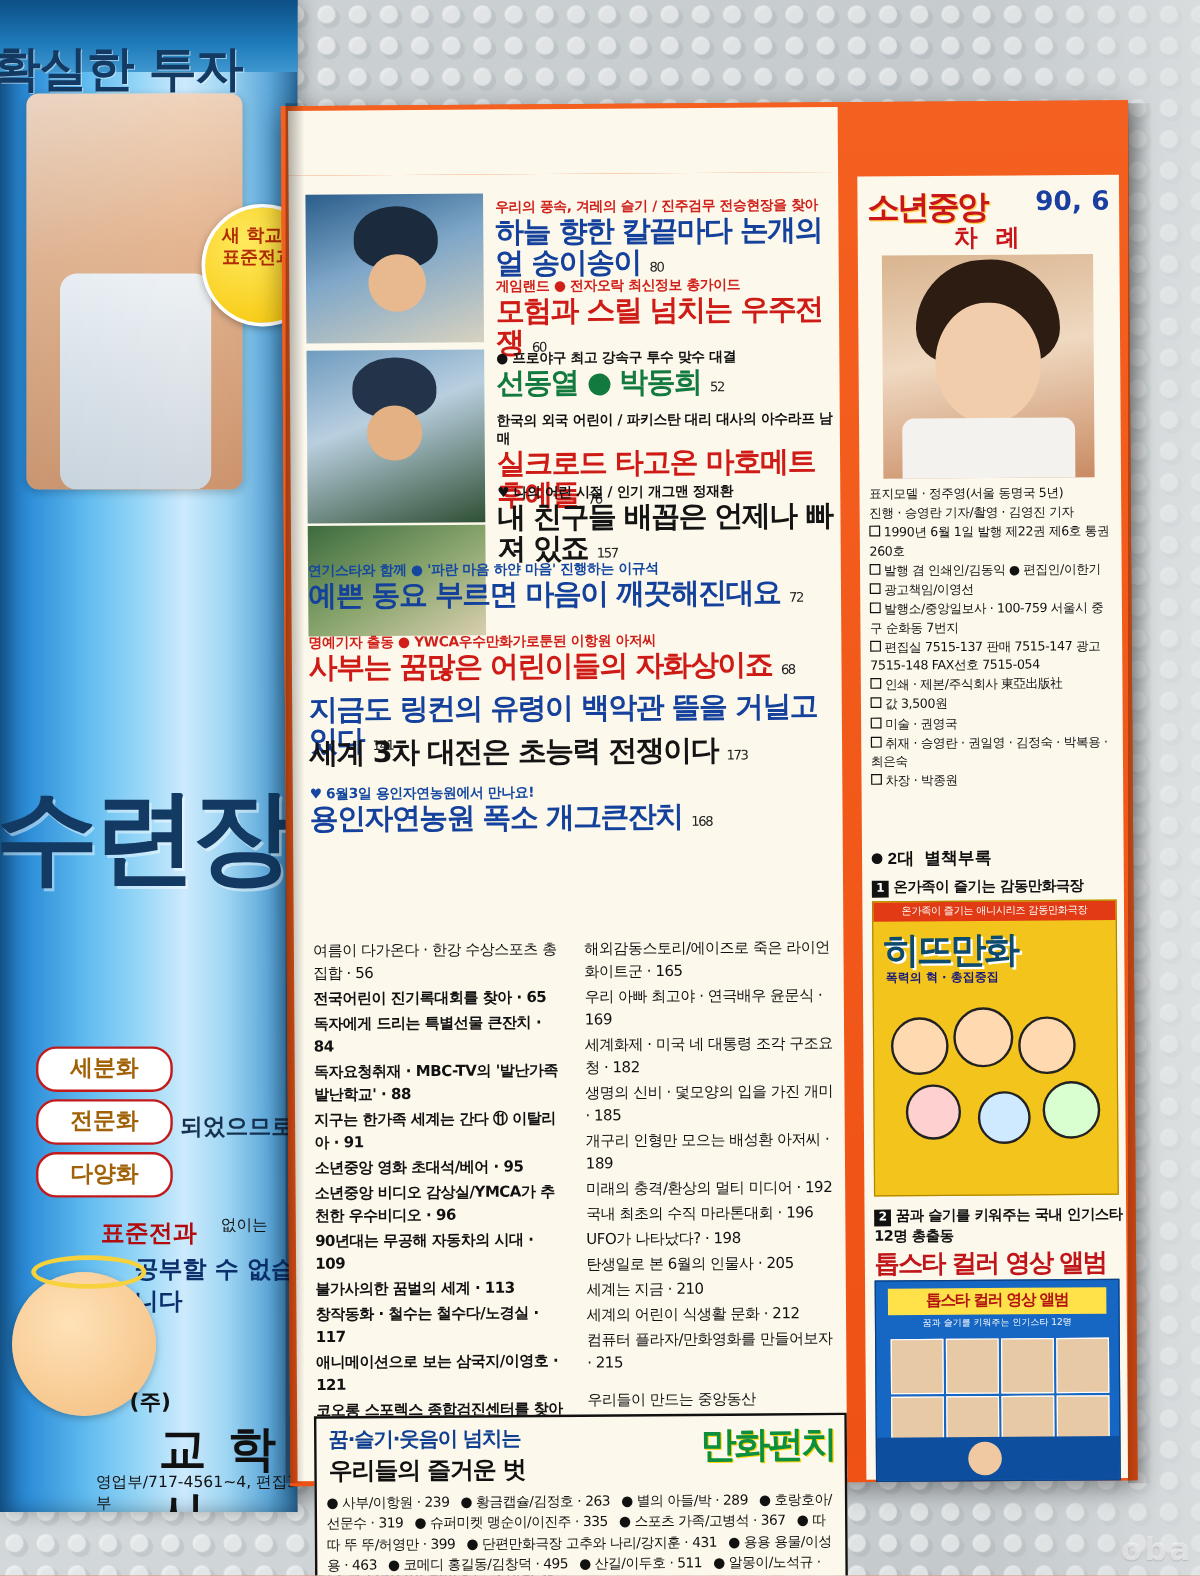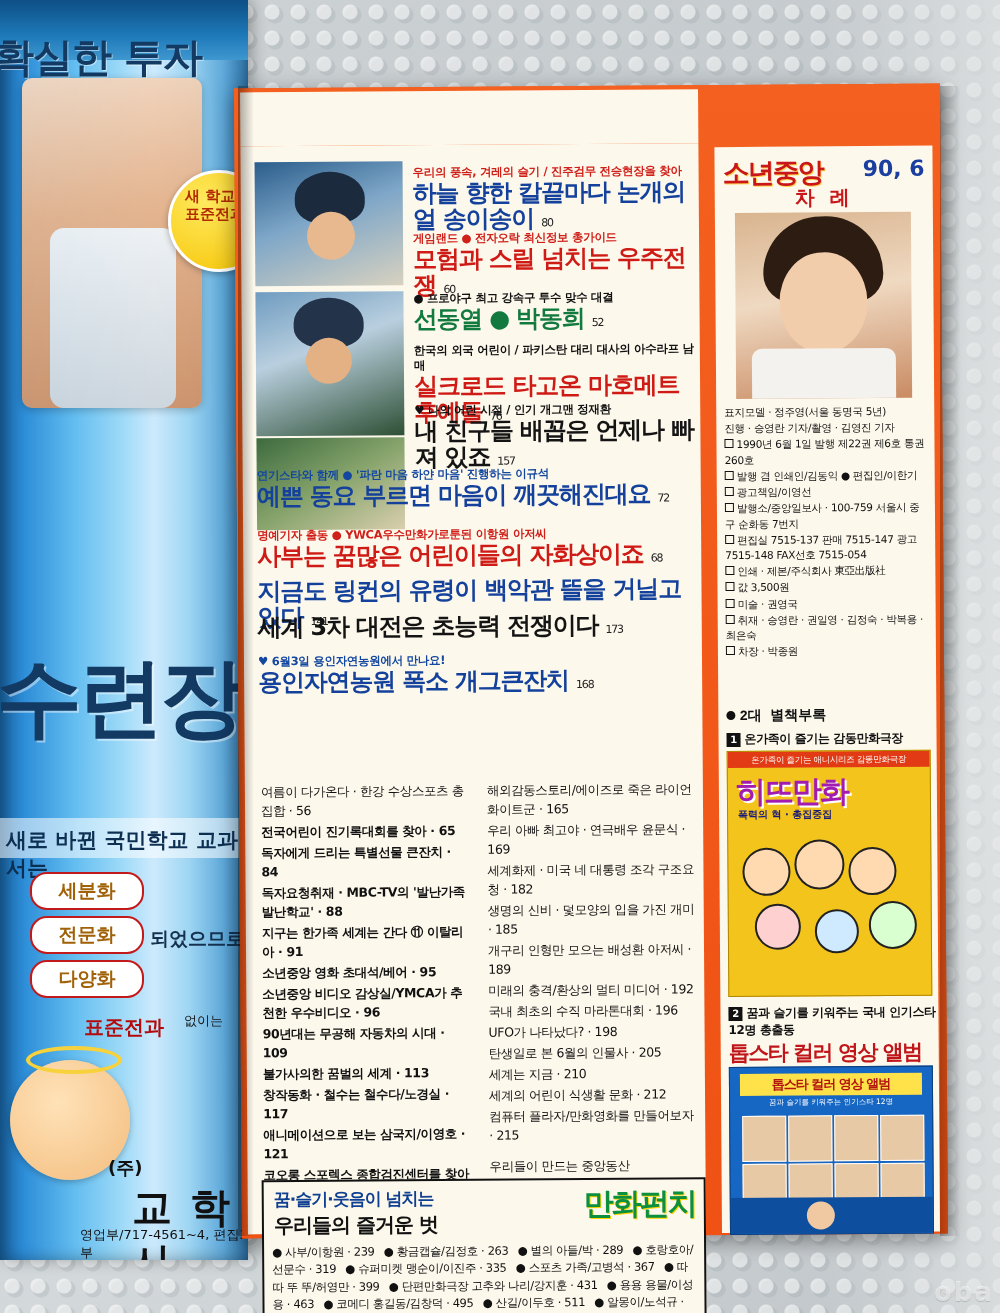--- a/index.html
+++ b/index.html
@@ -121,21 +121,21 @@
   .sq{display:inline-block;width:7px;height:7px;border:1px solid #111;margin-right:3px;}
 
   .suppl-h{position:absolute;left:8px;top:560px;font-size:14px;font-weight:bold;color:#111;font-family:Liberation Mono, monospace;}
   .dot{display:inline-block;width:9px;height:9px;border-radius:50%;background:#111;margin-right:4px;}
   .num{display:inline-block;width:14px;height:14px;background:#111;color:#fff;font-size:10px;text-align:center;
     line-height:14px;font-weight:bold;margin-right:4px;}
   .suppl1{position:absolute;left:8px;top:584px;font-size:12px;font-weight:bold;color:#111;letter-spacing:-.4px;}
   .ad1{position:absolute;left:8px;top:604px;width:202px;height:244px;background:#f3c41c;border:1px solid #b08600;overflow:hidden;}
   .ad1-strip{position:absolute;left:0;top:0;width:100%;height:16px;background:#e23a14;color:#fff;font-size:8.5px;
     text-align:center;line-height:16px;letter-spacing:-.3px;}
-  .ad1-logo{position:absolute;left:8px;top:20px;font-size:30px;font-weight:bold;color:#a21caf;letter-spacing:-2px;
+  .ad1-logo{position:absolute;left:8px;top:20px;font-size:30px;font-weight:bold;color:#0c4a6e;letter-spacing:-2px;
     text-shadow:2px 2px 0 #fff;}
   .ad1-sub{position:absolute;left:10px;top:56px;font-size:10px;color:#1a1a7a;font-weight:bold;}
   .toon{position:absolute;border-radius:50%;background:#ffd9b0;border:2px solid #222;}
   .ad2-title{position:absolute;left:8px;top:858px;font-size:12px;font-weight:bold;color:#111;letter-spacing:-.4px;}
   .ad2-big{position:absolute;left:8px;top:892px;font-size:21px;font-weight:bold;color:#c0161a;letter-spacing:-1.5px;}
   .ad2{position:absolute;left:8px;top:920px;width:202px;height:166px;background:#1666c4;border:1px solid #0c3f7d;overflow:hidden;}
   .ad2 .bar{position:absolute;left:10px;top:6px;width:182px;height:22px;background:#ffe14a;color:#b3140f;
     font-size:13px;font-weight:bold;text-align:center;line-height:22px;letter-spacing:-1px;}
   .ad2 .cap2{position:absolute;left:10px;top:30px;width:182px;font-size:7.5px;color:#fff;text-align:center;}
   .thumb{position:absolute;width:42px;height:44px;background:#e7c9a6;border:1px solid #fff;}
@@ -155,29 +155,27 @@
 <div class="watermark">oba</div>
 
 <div class="roll">
   <div class="roll-top"></div>
   <div class="roll-txt1">확실한 투자</div>
   <div class="roll-kid photo"></div>
   <div class="roll-badge">
     <span>새 학교로 표준전과</span>
   </div>
   <div class="roll-big">수련장</div>
-  <div class="roll-band">
-    <span>새로 바뀐 국민학교 교과서는</span>
-  </div>
   <div class="pill" style="top:872px">세분화</div>
   <div class="pill" style="top:916px">전문화</div>
   <div class="pill" style="top:960px">다양화</div>
   <div class="roll-note" style="top:926px">되었으므로</div>
   <div class="roll-ad">표준전과</div>
   <div class="roll-ad3">없이는</div>
+  <div class="roll-ad2">공부할 수 없습니다</div>
   <div class="angel"></div>
   <div class="roll-foot1">(주)</div>
   <div class="roll-foot2">교 학 사</div>
   <div class="roll-foot3">영업부/717-4561~4,  편집3부</div>
 </div>
 
 <div class="page">
   <div class="page-inner"></div>
   <div class="paper-top"></div>
   <div class="paper">

